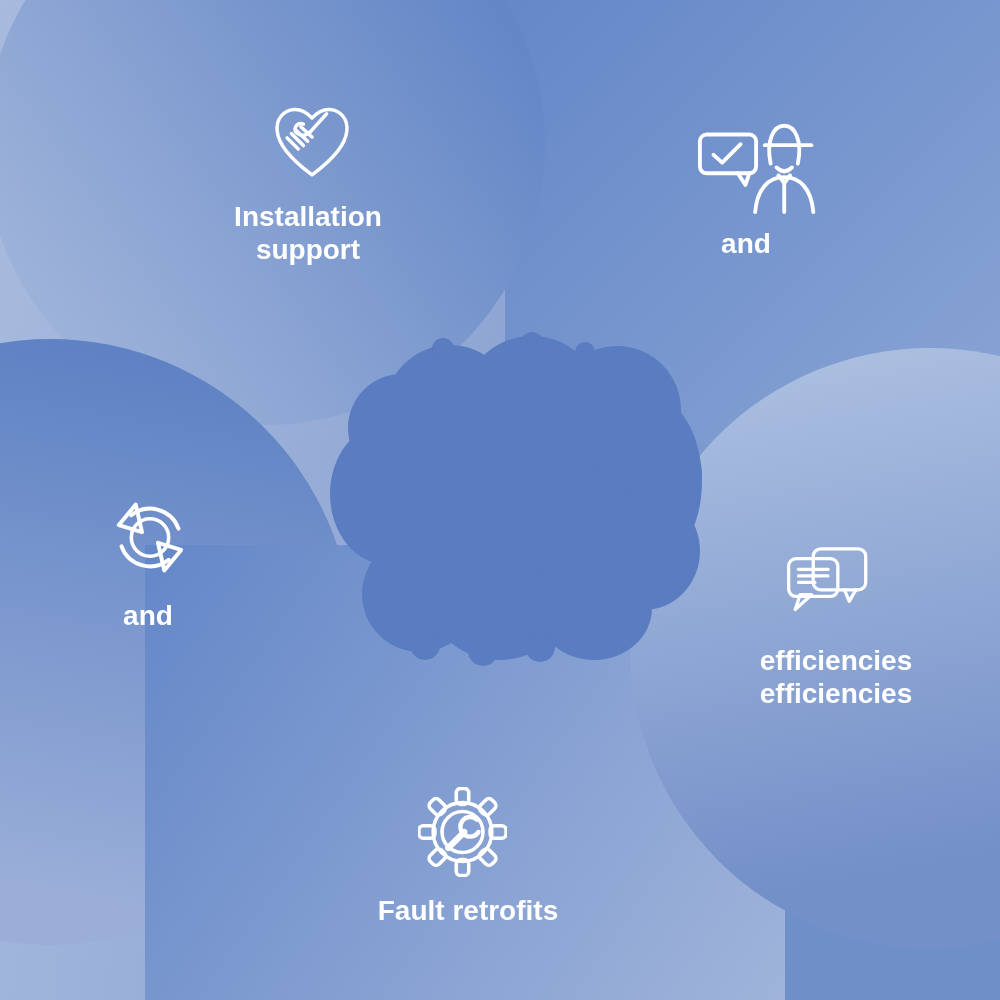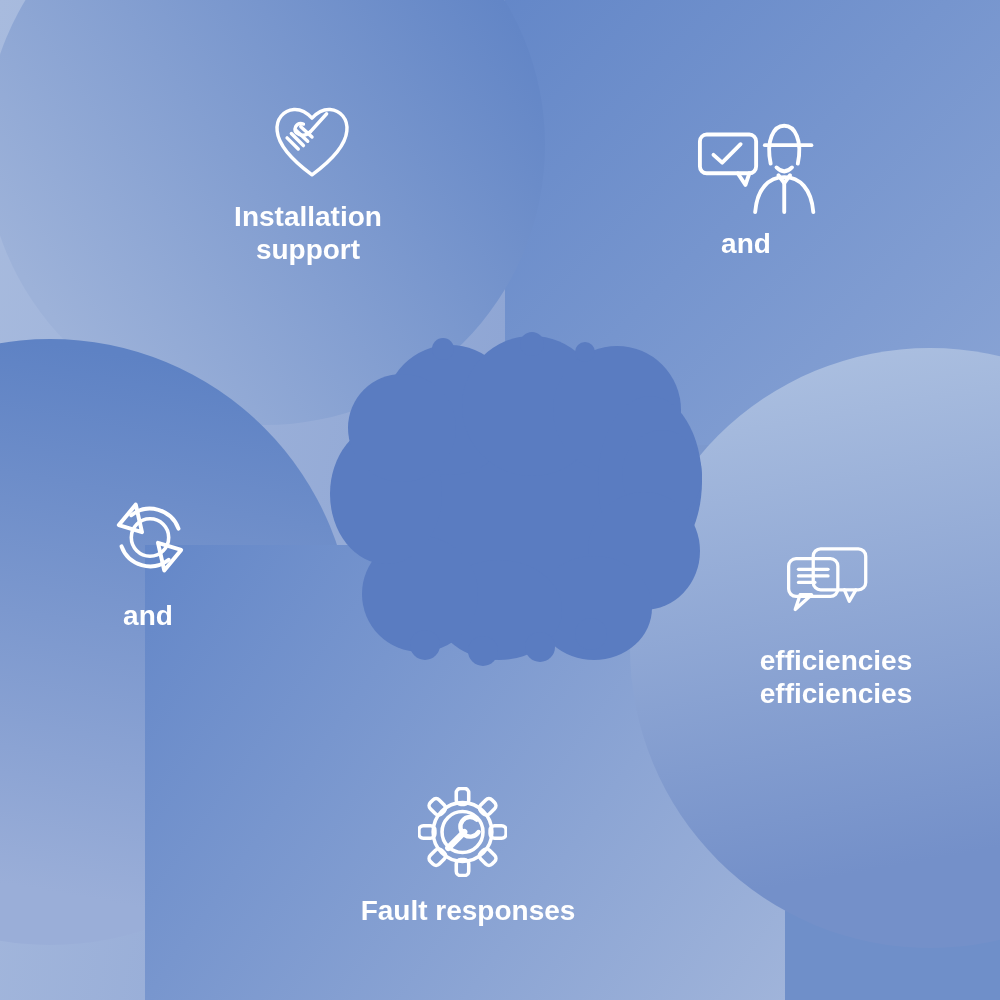--- a/index.html
+++ b/index.html
@@ -144,21 +144,21 @@
       <rect class="mask" x="43" y="1" width="14" height="18" rx="5" transform="rotate(270 50 50)"></rect>
       <rect class="mask" x="43" y="1" width="14" height="18" rx="5" transform="rotate(315 50 50)"></rect>
     </g>
     <circle class="mask" cx="50" cy="50" r="33"></circle>
     <circle cx="50" cy="50" r="23"></circle>
     <path d="M66 36 A11 11 0 1 0 68 50" style="stroke-width:5"></path>
     <path d="M52 50 L34 68" style="stroke-width:7"></path>
   </svg>
 </div>
 <div class="node-label" style="left:468px;top:894px">
-  <span>Fault responses</span>
+  <span>Fault retrofits</span>
 </div>
 
 <div class="icon" style="left:105px;top:493px;width:90px;height:89px">
   <svg viewBox="0 0 100 100">
     <circle cx="50" cy="50" r="21"></circle>
     <path d="M82 40 A34 34 0 0 0 29 25" style="stroke-width:4.5"></path>
     <path d="M34 13 L15 36 L41 44 Z" style="stroke-width:4.5"></path>
     <path d="M18 60 A34 34 0 0 0 71 75" style="stroke-width:4.5"></path>
     <path d="M66 87 L85 64 L59 56 Z" style="stroke-width:4.5"></path>
   </svg>

